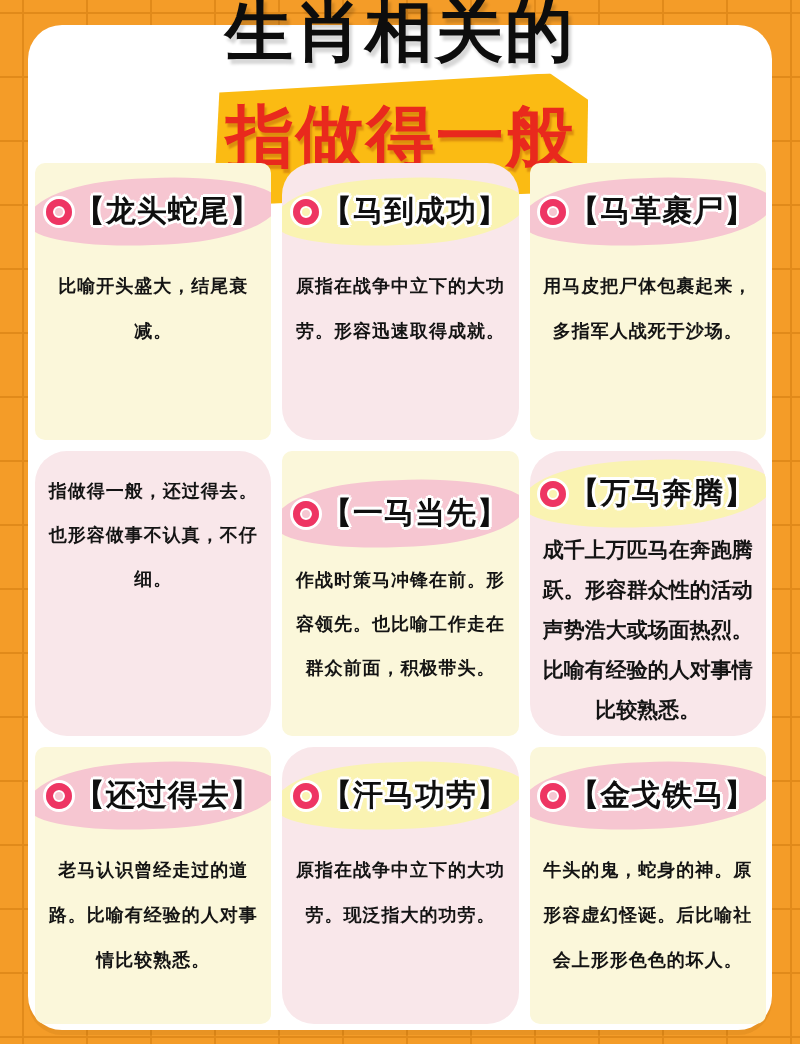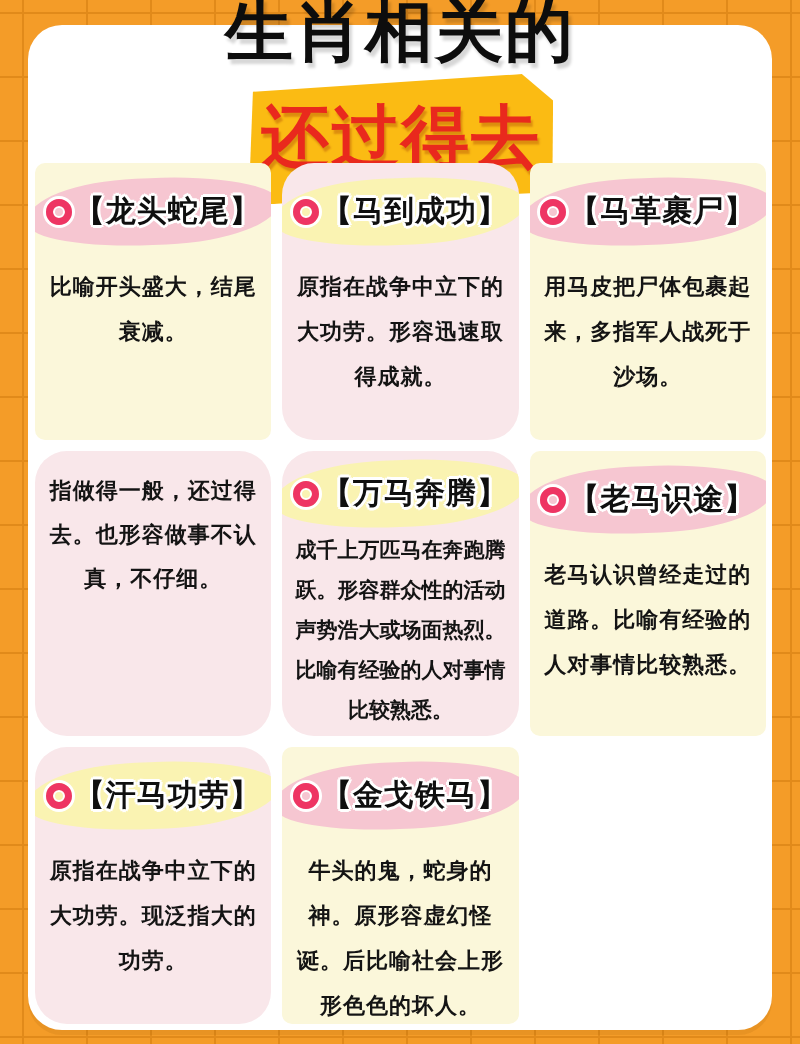--- a/index.html
+++ b/index.html
@@ -66,34 +66,34 @@
     border:7px solid var(--ring-pink); border-radius:50%;
     box-shadow:0 0 0 3px #fff, inset 0 0 0 2px #fff;
   }
   .idiom{
     position:relative; margin:0; font-size:30px; font-weight:800; color:#0f0f0f;
     letter-spacing:1px; white-space:nowrap;
     text-shadow:-2px -2px 0 #fff,2px -2px 0 #fff,-2px 2px 0 #fff,2px 2px 0 #fff,
                 3px 0 0 #fff,-3px 0 0 #fff,0 3px 0 #fff,0 -3px 0 #fff;
   }
   .body-text{
-    margin:26px 10px 0; font-size:22px; line-height:45px; font-weight:700;
+    margin:26px 10px 0; font-size:18px; line-height:45px; font-weight:700;
     color:var(--text-dark); letter-spacing:1px;
   }
   .row2 .body-text{margin-top:18px; line-height:44px;}
   .compact .body-text{margin-top:10px; font-size:21px; line-height:40px; letter-spacing:0;}
 </style>
 </head>
 <body>
 
 <div class="panel">
 
   <div class="title-row">
     <span class="title-black">生肖相关的</span>
-      <span class="title-hl"><span class="title-red">还过得去</span></span>
+      <span class="title-hl"><span class="title-red">指做得一般</span></span>
   </div>
 
   <div class="grid">
 
     <article class="card bg-yellow blob-pink">
       <div class="title-wrap">
         <span class="ring"></span>
         <h2 class="idiom">【龙头蛇尾】</h2>
       </div>
       <p class="body-text">比喻开头盛大，结尾衰减。</p>
@@ -112,33 +112,40 @@
         <span class="ring"></span>
         <h2 class="idiom">【马革裹尸】</h2>
       </div>
       <p class="body-text">用马皮把尸体包裹起来，多指军人战死于沙场。</p>
     </article>
 
     <article class="card bg-pink blob-yellow row2">
       <p class="body-text">指做得一般，还过得去。也形容做事不认真，不仔细。</p>
     </article>
 
+    <article class="card bg-yellow blob-pink row2">
+      <div class="title-wrap">
+        <span class="ring"></span>
+        <h2 class="idiom">【一马当先】</h2>
+      </div>
+      <p class="body-text">作战时策马冲锋在前。形容领先。也比喻工作走在群众前面，积极带头。</p>
+    </article>
 
     <article class="card bg-pink blob-yellow row2 compact">
       <div class="title-wrap">
         <span class="ring"></span>
         <h2 class="idiom">【万马奔腾】</h2>
       </div>
       <p class="body-text">成千上万匹马在奔跑腾跃。形容群众性的活动声势浩大或场面热烈。比喻有经验的人对事情比较熟悉。</p>
     </article>
 
     <article class="card bg-yellow blob-pink">
       <div class="title-wrap">
         <span class="ring"></span>
-        <h2 class="idiom">【老马识途】</h2>
+        <h2 class="idiom">【还过得去】</h2>
       </div>
       <p class="body-text">老马认识曾经走过的道路。比喻有经验的人对事情比较熟悉。</p>
     </article>
 
     <article class="card bg-pink blob-yellow">
       <div class="title-wrap">
         <span class="ring"></span>
         <h2 class="idiom">【汗马功劳】</h2>
       </div>
       <p class="body-text">原指在战争中立下的大功劳。现泛指大的功劳。</p>

